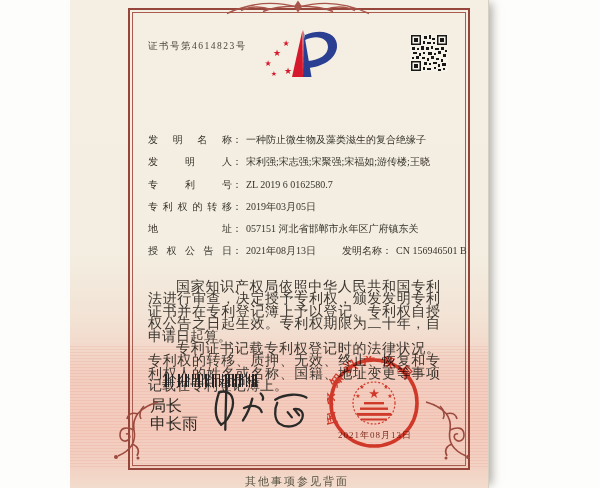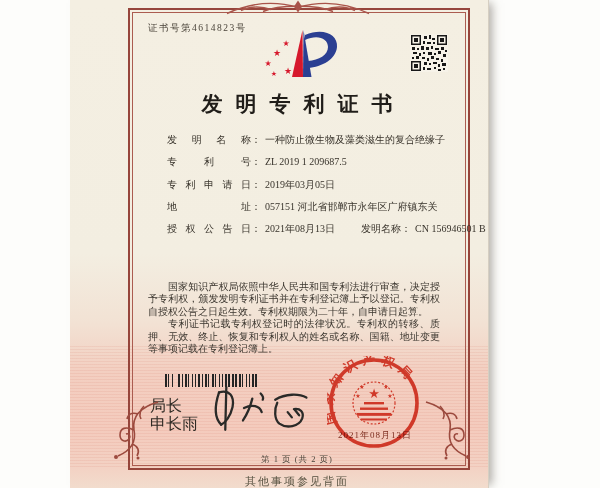--- a/index.html
+++ b/index.html
@@ -24,37 +24,37 @@
   }
   .frame{
     position:absolute;left:58px;top:8px;width:338px;height:458px;
     border:2px solid #96453b;
   }
   .frame:after{
     content:"";position:absolute;left:2px;top:2px;right:2px;bottom:2px;
     border:1px solid #ab5c50;
   }
   .cert-no{
-    position:absolute;left:78px;top:22px;font-size:9.5px;letter-spacing:1.5px;color:#4a443a;
+    position:absolute;left:78px;top:40px;font-size:9.5px;letter-spacing:1.5px;color:#4a443a;
   }
   .logo{position:absolute;left:188px;top:26px;width:90px;height:54px;}
   .qr{position:absolute;left:340px;top:34px;width:38px;height:38px;}
   .title{
     position:absolute;left:58px;top:90px;width:338px;text-align:center;
     font-size:21px;font-weight:bold;letter-spacing:13px;text-indent:13px;color:#201d19;
   }
   .fields{position:absolute;left:78px;top:133px;width:300px;font-size:10px;}
-  .fld-row{height:22.3px;white-space:nowrap;margin-left:19px;}
+  .fld-row{height:22.3px;white-space:nowrap;}
   .lab{display:inline-block;width:84px;text-align:justify;text-align-last:justify;color:#38332b;}
   .colon{margin-right:4px;}
   .val{color:#38332b;}
   .grant-no{margin-left:26px;}
   .paras{
     position:absolute;left:78px;top:281px;width:292px;
-    font-size:10px;line-height:12.4px;text-align:justify;color:#3b362f;
+    font-size:14px;line-height:12.4px;text-align:justify;color:#3b362f;
   }
   .paras p{margin:0;text-indent:2em;}
   .barcode{
     position:absolute;left:95px;top:374px;width:94px;height:13px;
     background:repeating-linear-gradient(90deg,
       #242424 0 1.5px,transparent 1.5px 3px,
       #242424 3px 4px,transparent 4px 6.5px,
       #242424 6.5px 8.5px,transparent 8.5px 9.5px,
       #242424 9.5px 10.5px,transparent 10.5px 13.5px);
   }
@@ -163,26 +163,26 @@
         <rect x="28.5" y="2.5" width="7" height="7"></rect>
         <rect x="2.5" y="28.5" width="7" height="7"></rect>
       </g>
     <g fill="#181818">
         <rect x="4" y="4" width="4" height="4"></rect>
         <rect x="30" y="4" width="4" height="4"></rect>
         <rect x="4" y="30" width="4" height="4"></rect>
       </g>
   </svg>
 
-  <div class="title">发明专利证书</div>
 
   <div class="fields">
     <div class="fld-row"><span class="lab">发明名称</span><span class="colon">：</span><span class="val">一种防止微生物及藻类滋生的复合绝缘子</span></div>
-    <div class="fld-row"><span class="lab">专利号</span><span class="colon">：</span><span class="val">ZL 2019 1 209687.5</span></div>
-    <div class="fld-row"><span class="lab">专利申请日</span><span class="colon">：</span><span class="val">2019年03月05日</span></div>
+    <div class="fld-row"><span class="lab">发明人</span><span class="colon">：</span><span class="val">宋利强;宋志强;宋聚强;宋福如;游传楼;王晓</span></div>
+    <div class="fld-row"><span class="lab">专利号</span><span class="colon">：</span><span class="val">ZL 2019 6 0162580.7</span></div>
+    <div class="fld-row"><span class="lab">专利权的转移</span><span class="colon">：</span><span class="val">2019年03月05日</span></div>
     <div class="fld-row"><span class="lab">地址</span><span class="colon">：</span><span class="val">057151 河北省邯郸市永年区广府镇东关</span></div>
     <div class="fld-row"><span class="lab">授权公告日</span><span class="colon">：</span><span class="val">2021年08月13日</span><span class="grant-no"><span>发明名称</span><span class="colon">：</span><span class="val">CN 156946501 B</span></span></div>
   </div>
 
   <div class="paras">
     <p>国家知识产权局依照中华人民共和国专利法进行审查，决定授予专利权，颁发发明专利证书并在专利登记簿上予以登记。专利权自授权公告之日起生效。专利权期限为二十年，自申请日起算。</p>
     <p>专利证书记载专利权登记时的法律状况。专利权的转移、质押、无效、终止、恢复和专利权人的姓名或名称、国籍、地址变更等事项记载在专利登记簿上。</p>
   </div>
 
   <div class="barcode"></div>
@@ -247,15 +247,14 @@
       <path d="M50,2 C30,8 24,18 26,30 C28,40 24,50 10,56"></path>
       <path d="M26,30 C18,26 12,28 12,35 C12,41 18,43 21,39 C23,36 21,33 18,34"></path>
       <path d="M30,14 C24,12 20,14 19,19"></path>
       <path d="M24,44 C30,46 32,51 29,56"></path>
       <path d="M36,6 C32,10 31,15 33,19"></path>
     </g>
     <circle cx="8" cy="57" r="2" fill="#9c4a3e"></circle>
     <circle cx="30" cy="58" r="1.5" fill="#9c4a3e"></circle>
   </svg>
 
-  <div class="page-no">第 1 页 (共 2 页)</div>
   <div class="back-note">其他事项参见背面</div>
 </div>
 
 </body></html>

